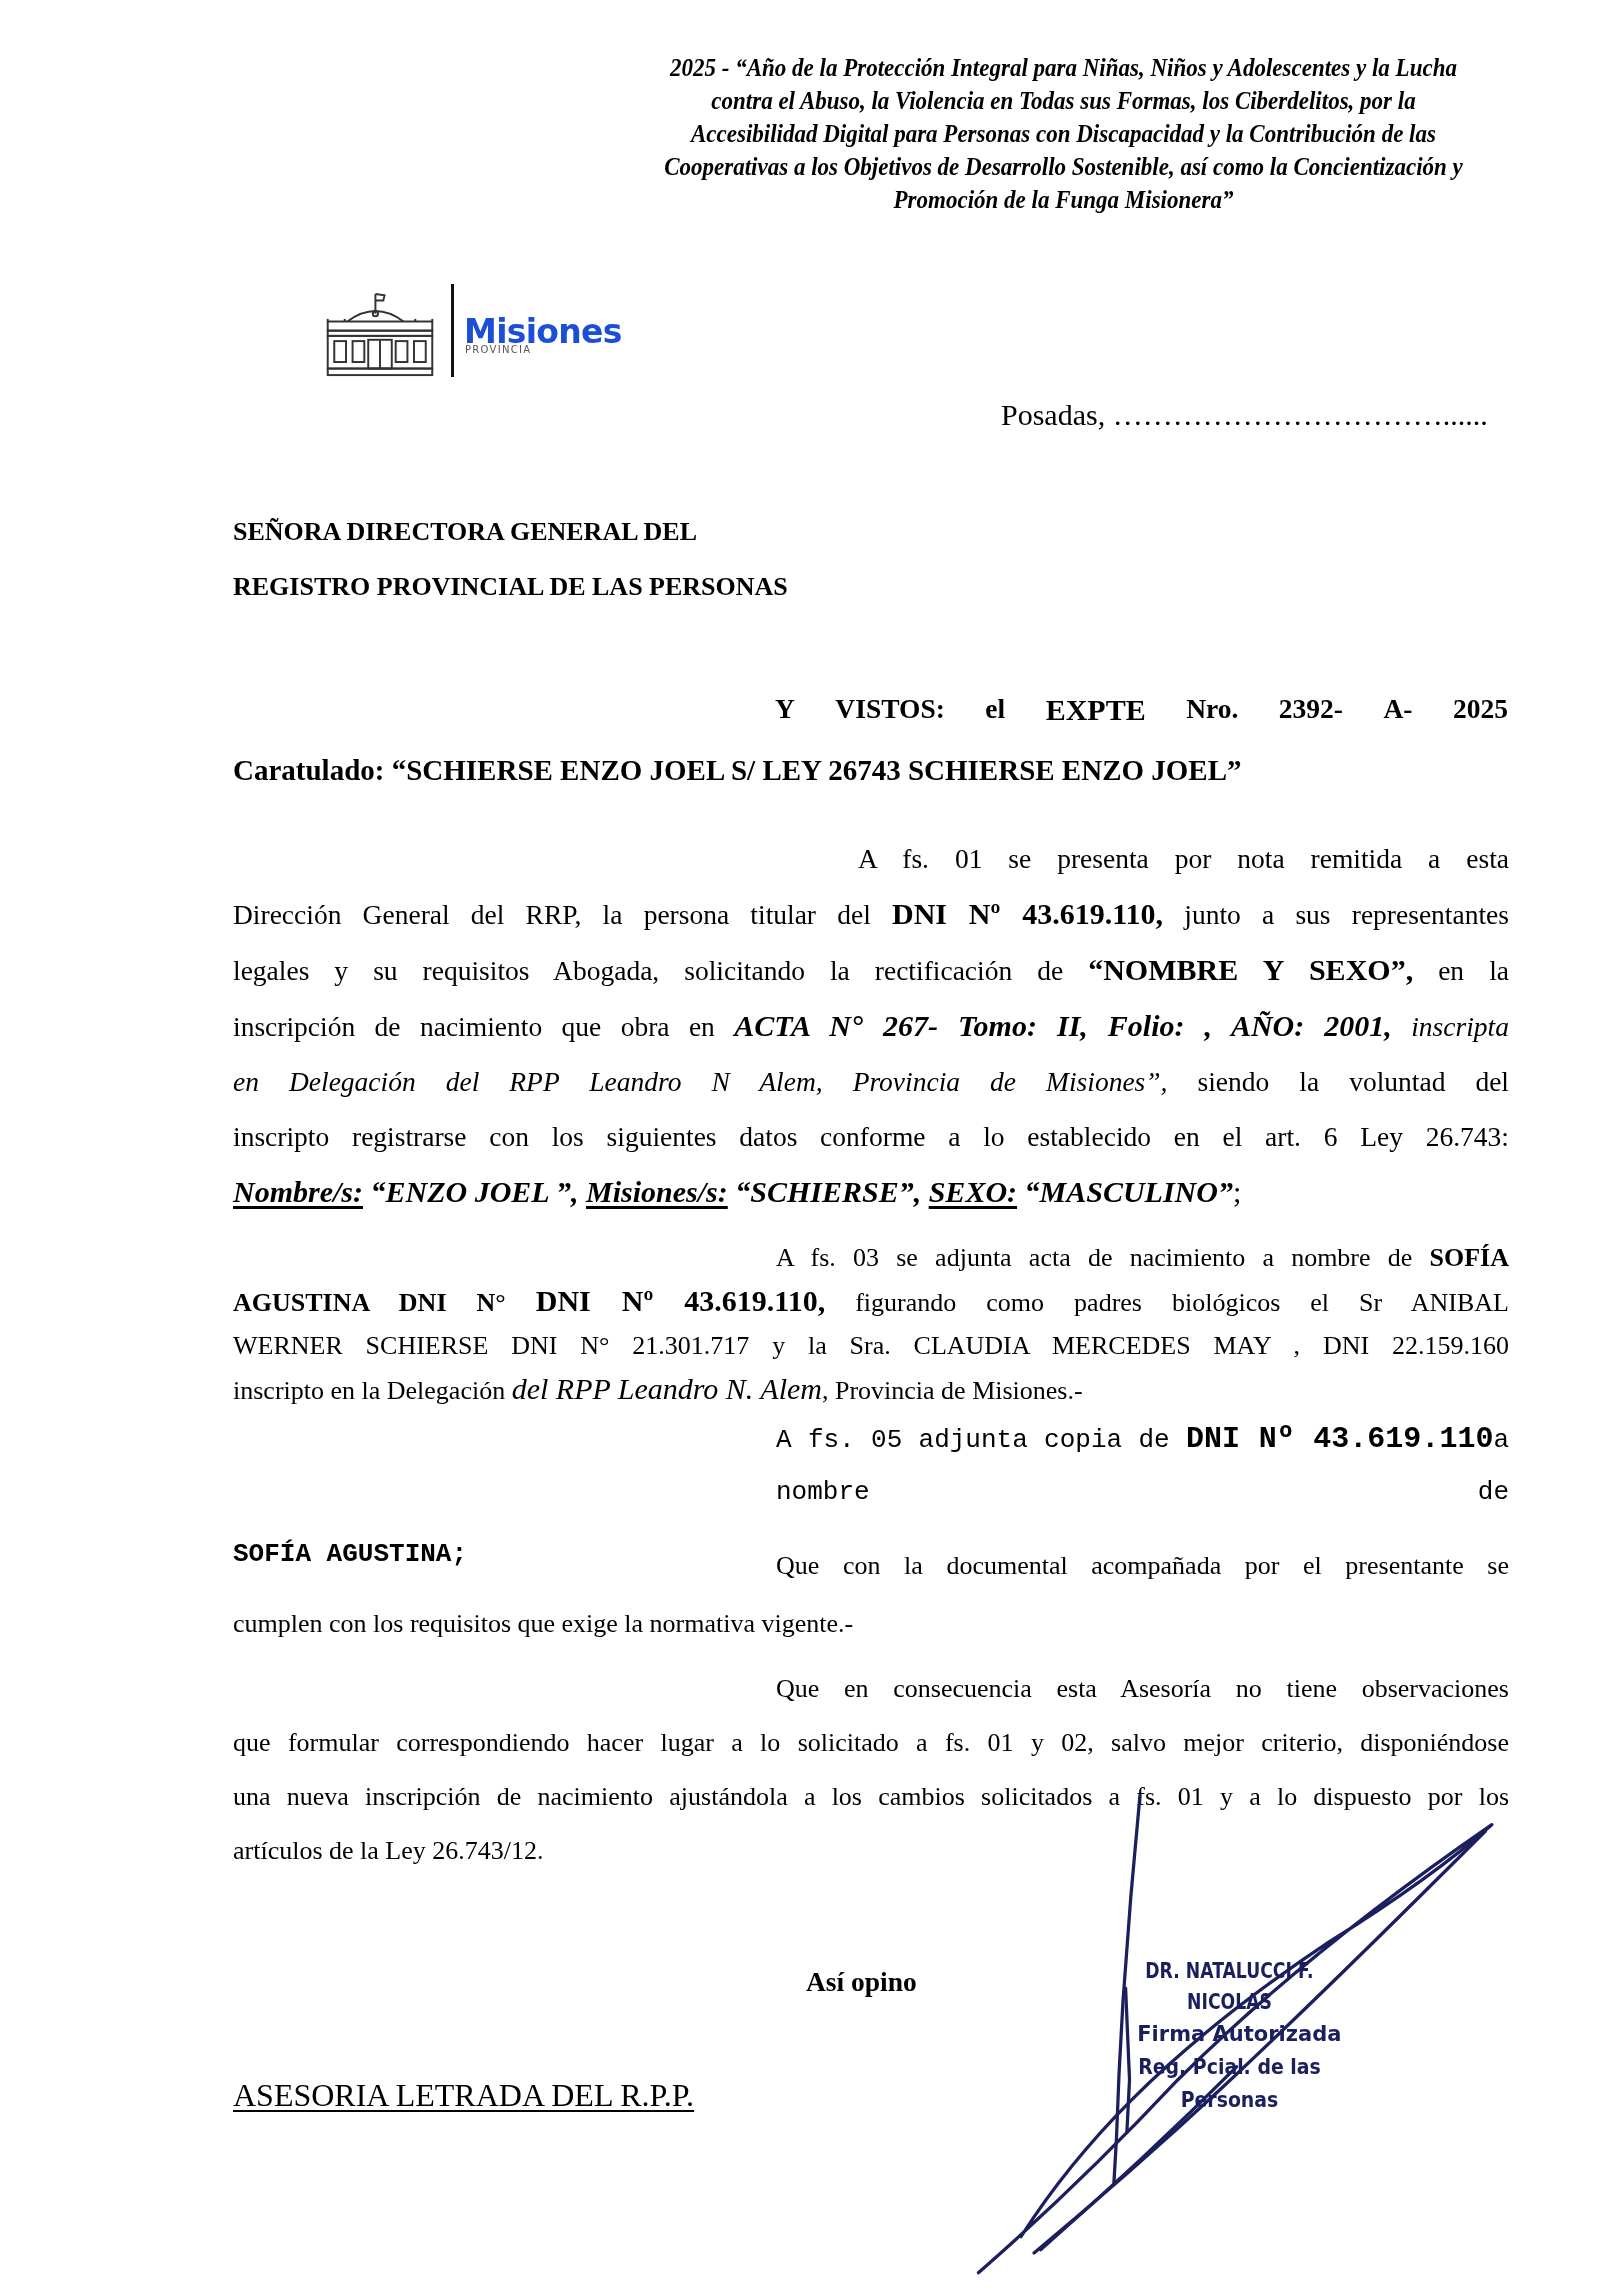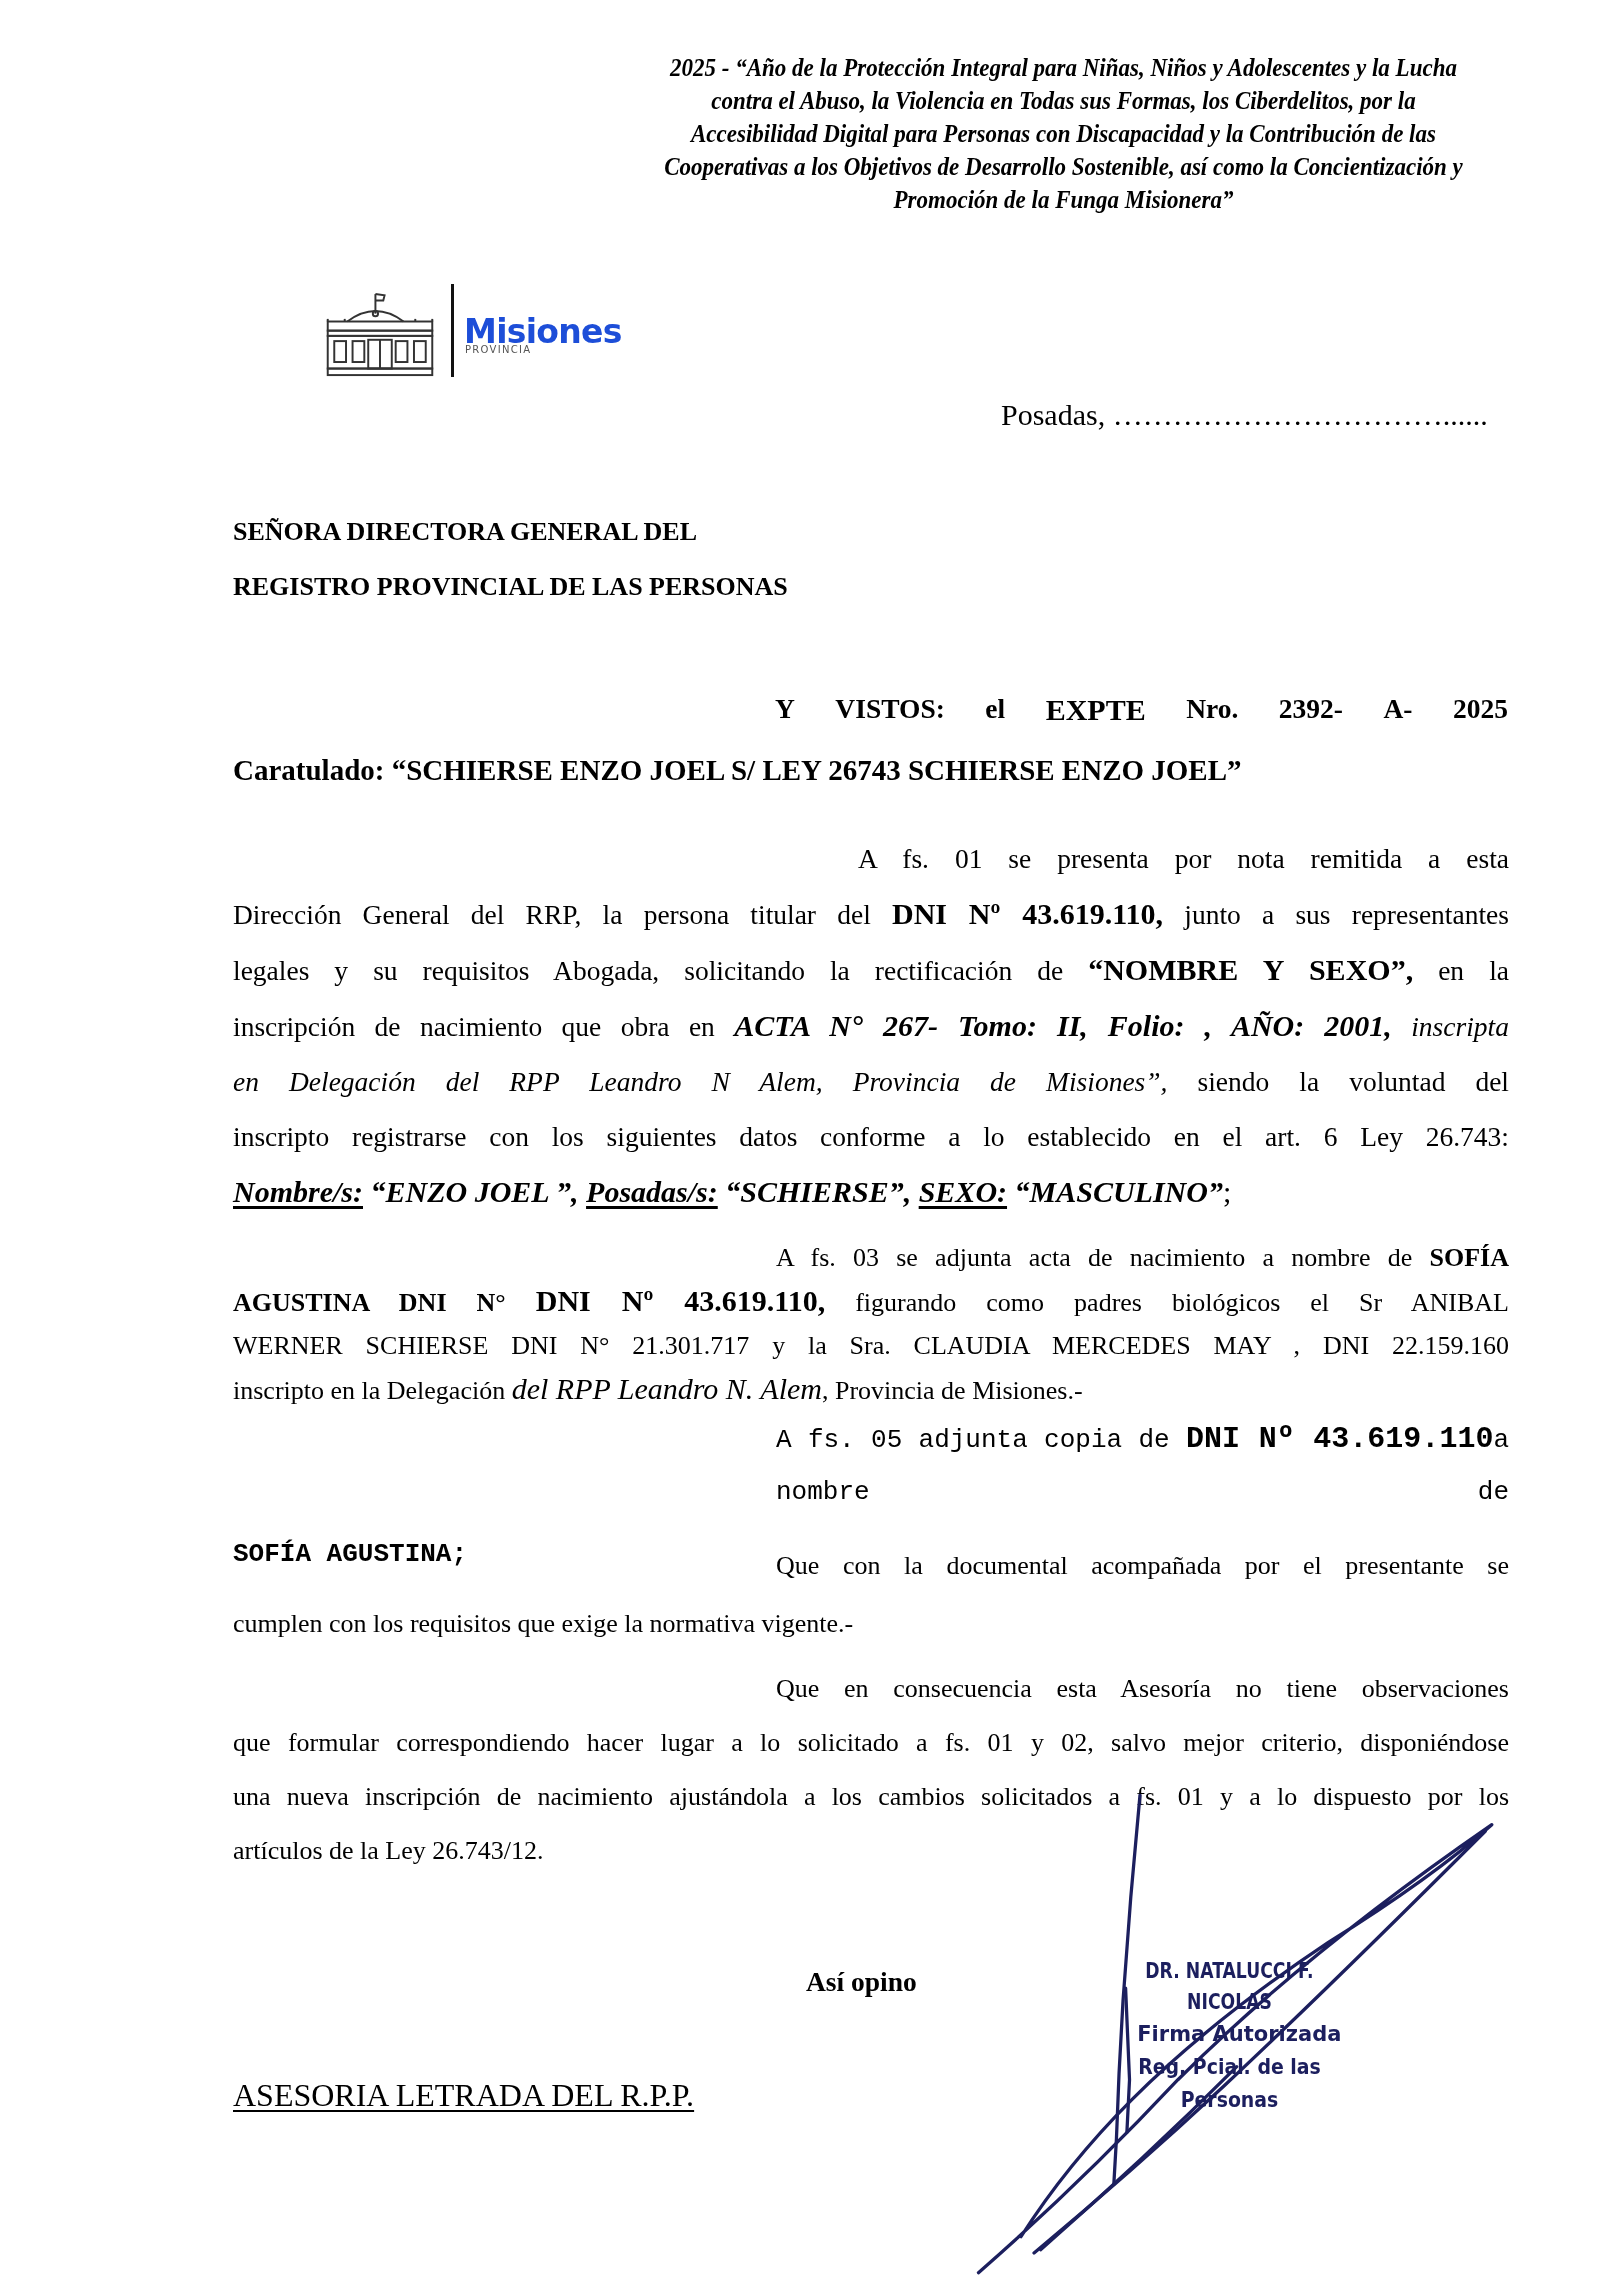--- a/index.html
+++ b/index.html
@@ -128,21 +128,21 @@
   <span>“SCHIERSE ENZO JOEL S/ LEY 26743 SCHIERSE ENZO JOEL”</span>
 </div>
 
 <div id="para1" class="abs p">
   <div class="just first">A fs. 01 se presenta por nota remitida a esta</div>
   <div class="just"><span>Dirección General del RRP, la persona titular del </span><span class="b big">DNI Nº 43.619.110,</span><span> junto a sus representantes</span></div>
   <div class="just"><span>legales y su requisitos Abogada, solicitando la rectificación de </span><span class="b big">“NOMBRE Y SEXO”,</span><span> en la</span></div>
   <div class="just"><span>inscripción de nacimiento que obra en </span><span class="b i big">ACTA N° 267- Tomo: II, Folio: , AÑO: 2001,</span><span class="i"> inscripta</span></div>
   <div class="just"><span class="i">en Delegación del RPP Leandro N Alem, Provincia de Misiones”,</span><span> siendo la voluntad del</span></div>
   <div class="just">inscripto registrarse con los siguientes datos conforme a lo establecido en el art. 6 Ley 26.743:</div>
-  <div class="last b i big"><span class="u">Nombre/s:</span><span> “ENZO JOEL ”, </span><span class="u">Posadas/s:</span><span> “SCHIERSE”, </span><span class="u">SEXO:</span><span> “MASCULINO”</span><span style="font-weight:normal;font-style:normal">;</span></div>
+  <div class="last b i big"><span class="u">Nombre/s:</span><span> “ENZO JOEL ”, </span><span class="u">Misiones/s:</span><span> “SCHIERSE”, </span><span class="u">SEXO:</span><span> “MASCULINO”</span><span style="font-weight:normal;font-style:normal">;</span></div>
 </div>
 
 <div id="para2" class="abs">
   <div class="just first"><span>A fs. 03 se adjunta acta de nacimiento a nombre de </span><span class="b">SOFÍA</span></div>
   <div class="just"><span class="b">AGUSTINA   DNI N° </span><span class="b big">DNI Nº 43.619.110,</span><span> figurando como padres biológicos el Sr ANIBAL</span></div>
   <div class="just">WERNER  SCHIERSE DNI N° 21.301.717 y la Sra. CLAUDIA MERCEDES MAY , DNI 22.159.160</div>
   <div><span>inscripto en la Delegación </span><span class="i big">del RPP Leandro N. Alem</span><span>, Provincia de Misiones.-</span></div>
 </div>
 
 <div id="para3" class="abs">

